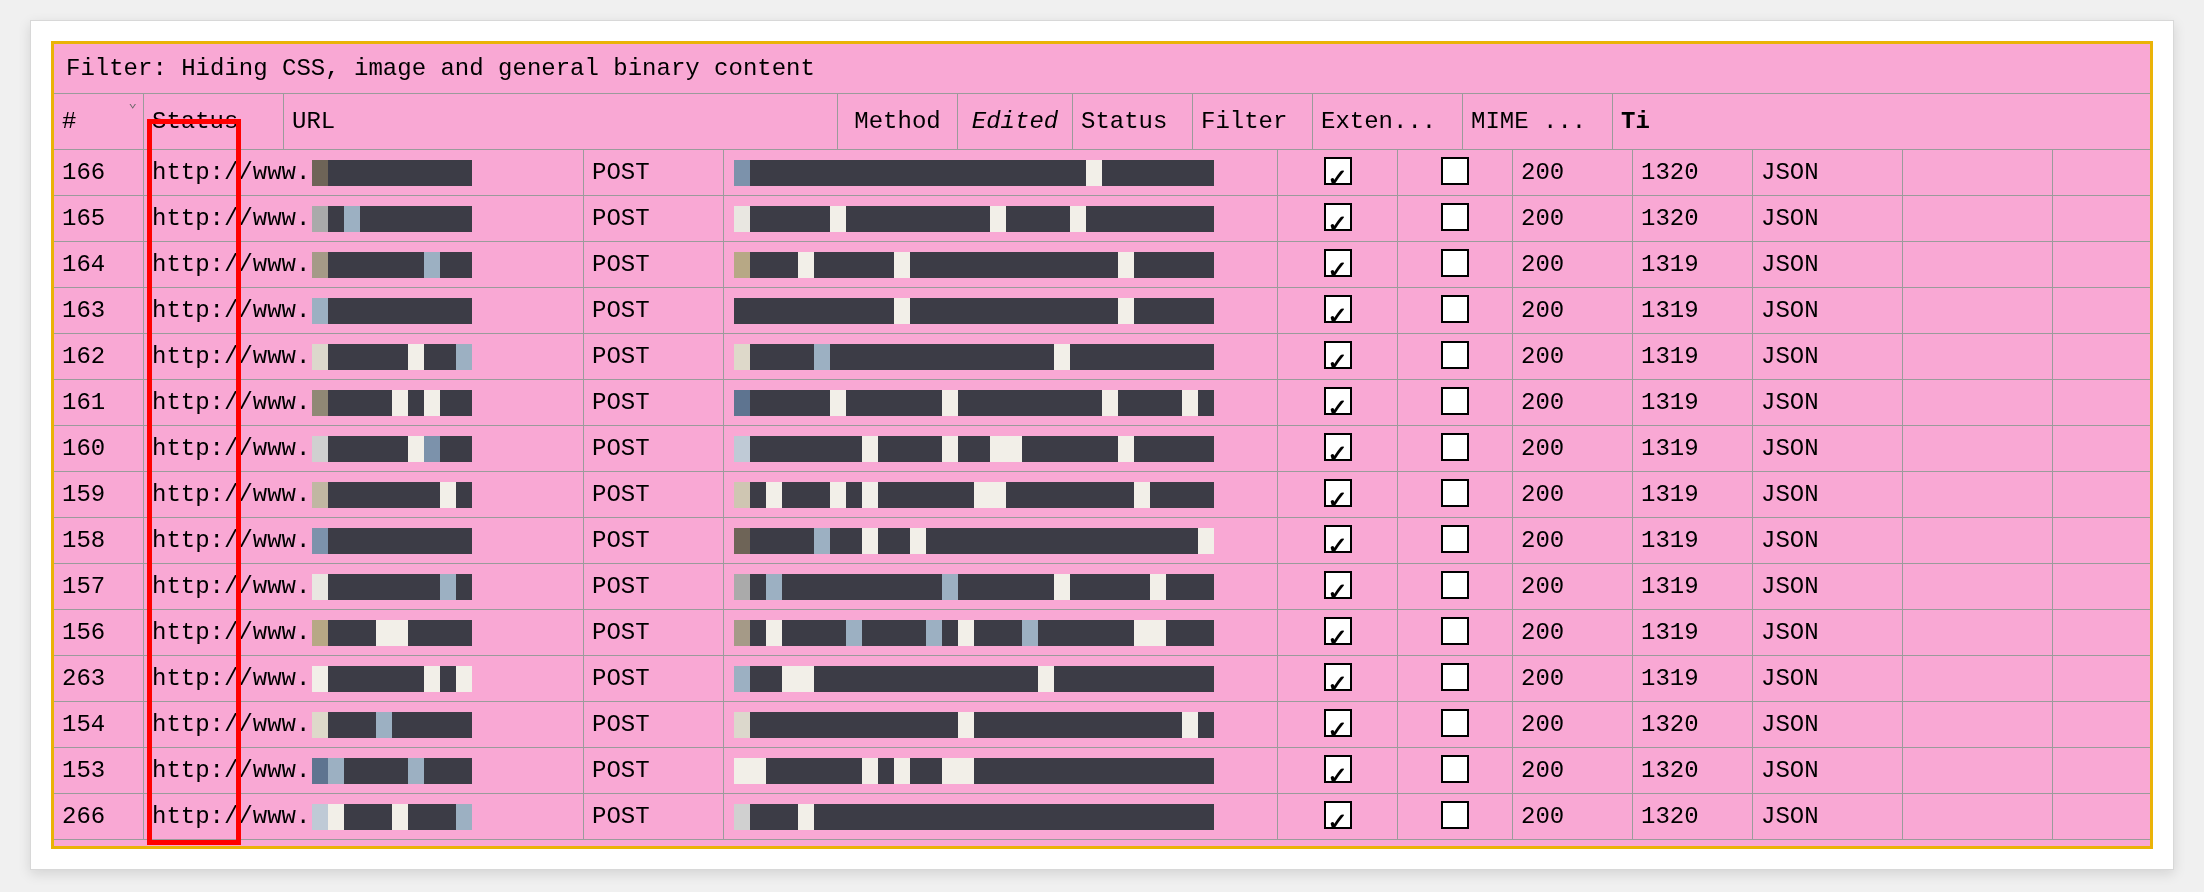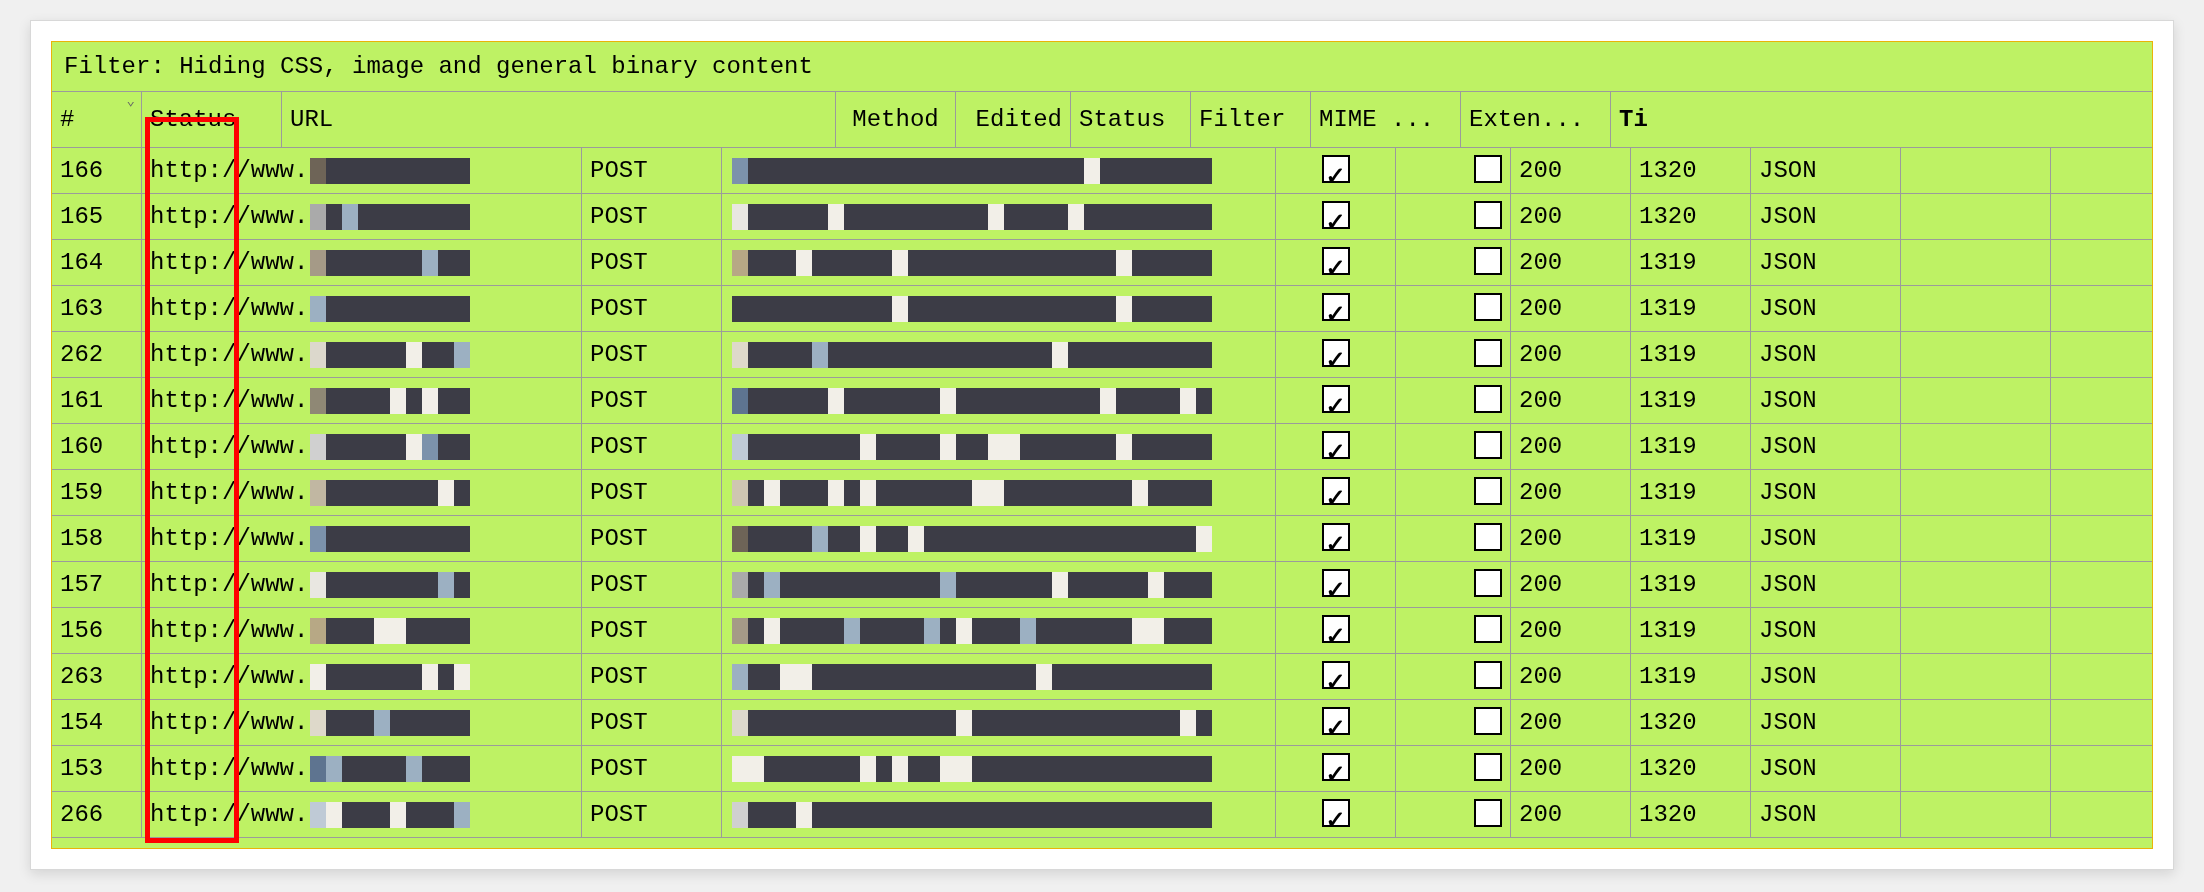--- a/index.html
+++ b/index.html
@@ -15,22 +15,22 @@
     position: absolute;
     left: 30px; top: 20px;
     width: 2144px; height: 850px;
     background: #ffffff;
     border: 1px solid #d8d8d8;
     box-shadow: 0 4px 12px rgba(0,0,0,0.12);
     padding: 20px;
   }
   .panel {
     width: 100%; height: 100%;
-    border: 1px solid #eab308;
-    background: #bef264;
+    border: 3px solid #eab308;
+    background: #f9a8d4;
     overflow: hidden;
     position: relative;
   }
   .filter-bar {
     height: 50px;
     line-height: 50px;
     border-bottom: 1px solid #9b9b9b;
     padding: 0 12px;
     white-space: nowrap;
     overflow: hidden;
@@ -54,21 +54,21 @@
     padding: 0 8px;
     overflow: hidden;
     text-overflow: clip;
     position: relative;
   }
   .cell.num    { width: 90px; }
   .cell.host   { width: 440px; }
   .cell.method { width: 140px; }
   .cell.url    { width: 554px; }
   .cell.params { width: 120px; text-align: center; }
-  .cell.edited { width: 115px; text-align: right; }
+  .cell.edited { width: 115px; text-align: center; font-style: italic; }
   .cell.status { width: 120px; }
   .cell.length { width: 120px; }
   .cell.mime   { width: 150px; }
   .cell.ext    { width: 150px; }
   .cell.title  { width: 70px; border-right: none; font-weight: bold; }
   .head-row .cell { cursor: pointer; }
   .head-row .cell.num { position: relative; }
   .sort-indicator {
     position: absolute;
     right: 6px; top: 2px;
@@ -132,22 +132,22 @@
         <div class="cell num">
           <span>#</span>
           <span class="sort-indicator">⌄</span>
         </div>
         <div class="cell method"><span>Status</span></div>
         <div class="cell url"><span>URL</span></div>
         <div class="cell params"><span>Method</span></div>
         <div class="cell edited"><span>Edited</span></div>
         <div class="cell status"><span>Status</span></div>
         <div class="cell length"><span>Filter</span></div>
+        <div class="cell ext"><span>Exten...</span></div>
         <div class="cell mime"><span>MIME ...</span></div>
-        <div class="cell ext"><span>Exten...</span></div>
         <div class="cell title"><span>Ti</span></div>
       </div>
       <div id="rows-container">
           <div class="row">
             <div class="cell num">166</div>
             <div class="cell host hostcell"><span class="prefix">http://www.</span><span class="mosaic">
                 <span class="c1"></span>
                 <span class="c0"></span>
                 <span class="c0"></span>
                 <span class="c0"></span>
@@ -358,21 +358,21 @@
               </span></div>
             <div class="cell params"><span class="checkbox checked"></span></div>
             <div class="cell edited"><span class="checkbox"></span></div>
             <div class="cell status">200</div>
             <div class="cell length">1319</div>
             <div class="cell mime">JSON</div>
             <div class="cell ext"></div>
             <div class="cell title"></div>
           </div>
           <div class="row">
-            <div class="cell num">262</div>
+            <div class="cell num">162</div>
             <div class="cell host hostcell"><span class="prefix">http://www.</span><span class="mosaic">
                 <span class="c5"></span>
                 <span class="c0"></span>
                 <span class="c0"></span>
                 <span class="c0"></span>
                 <span class="c0"></span>
                 <span class="c0"></span>
                 <span class="c0" style="background: rgb(242, 239, 232);"></span>
                 <span class="c0"></span>
                 <span class="c0"></span>

